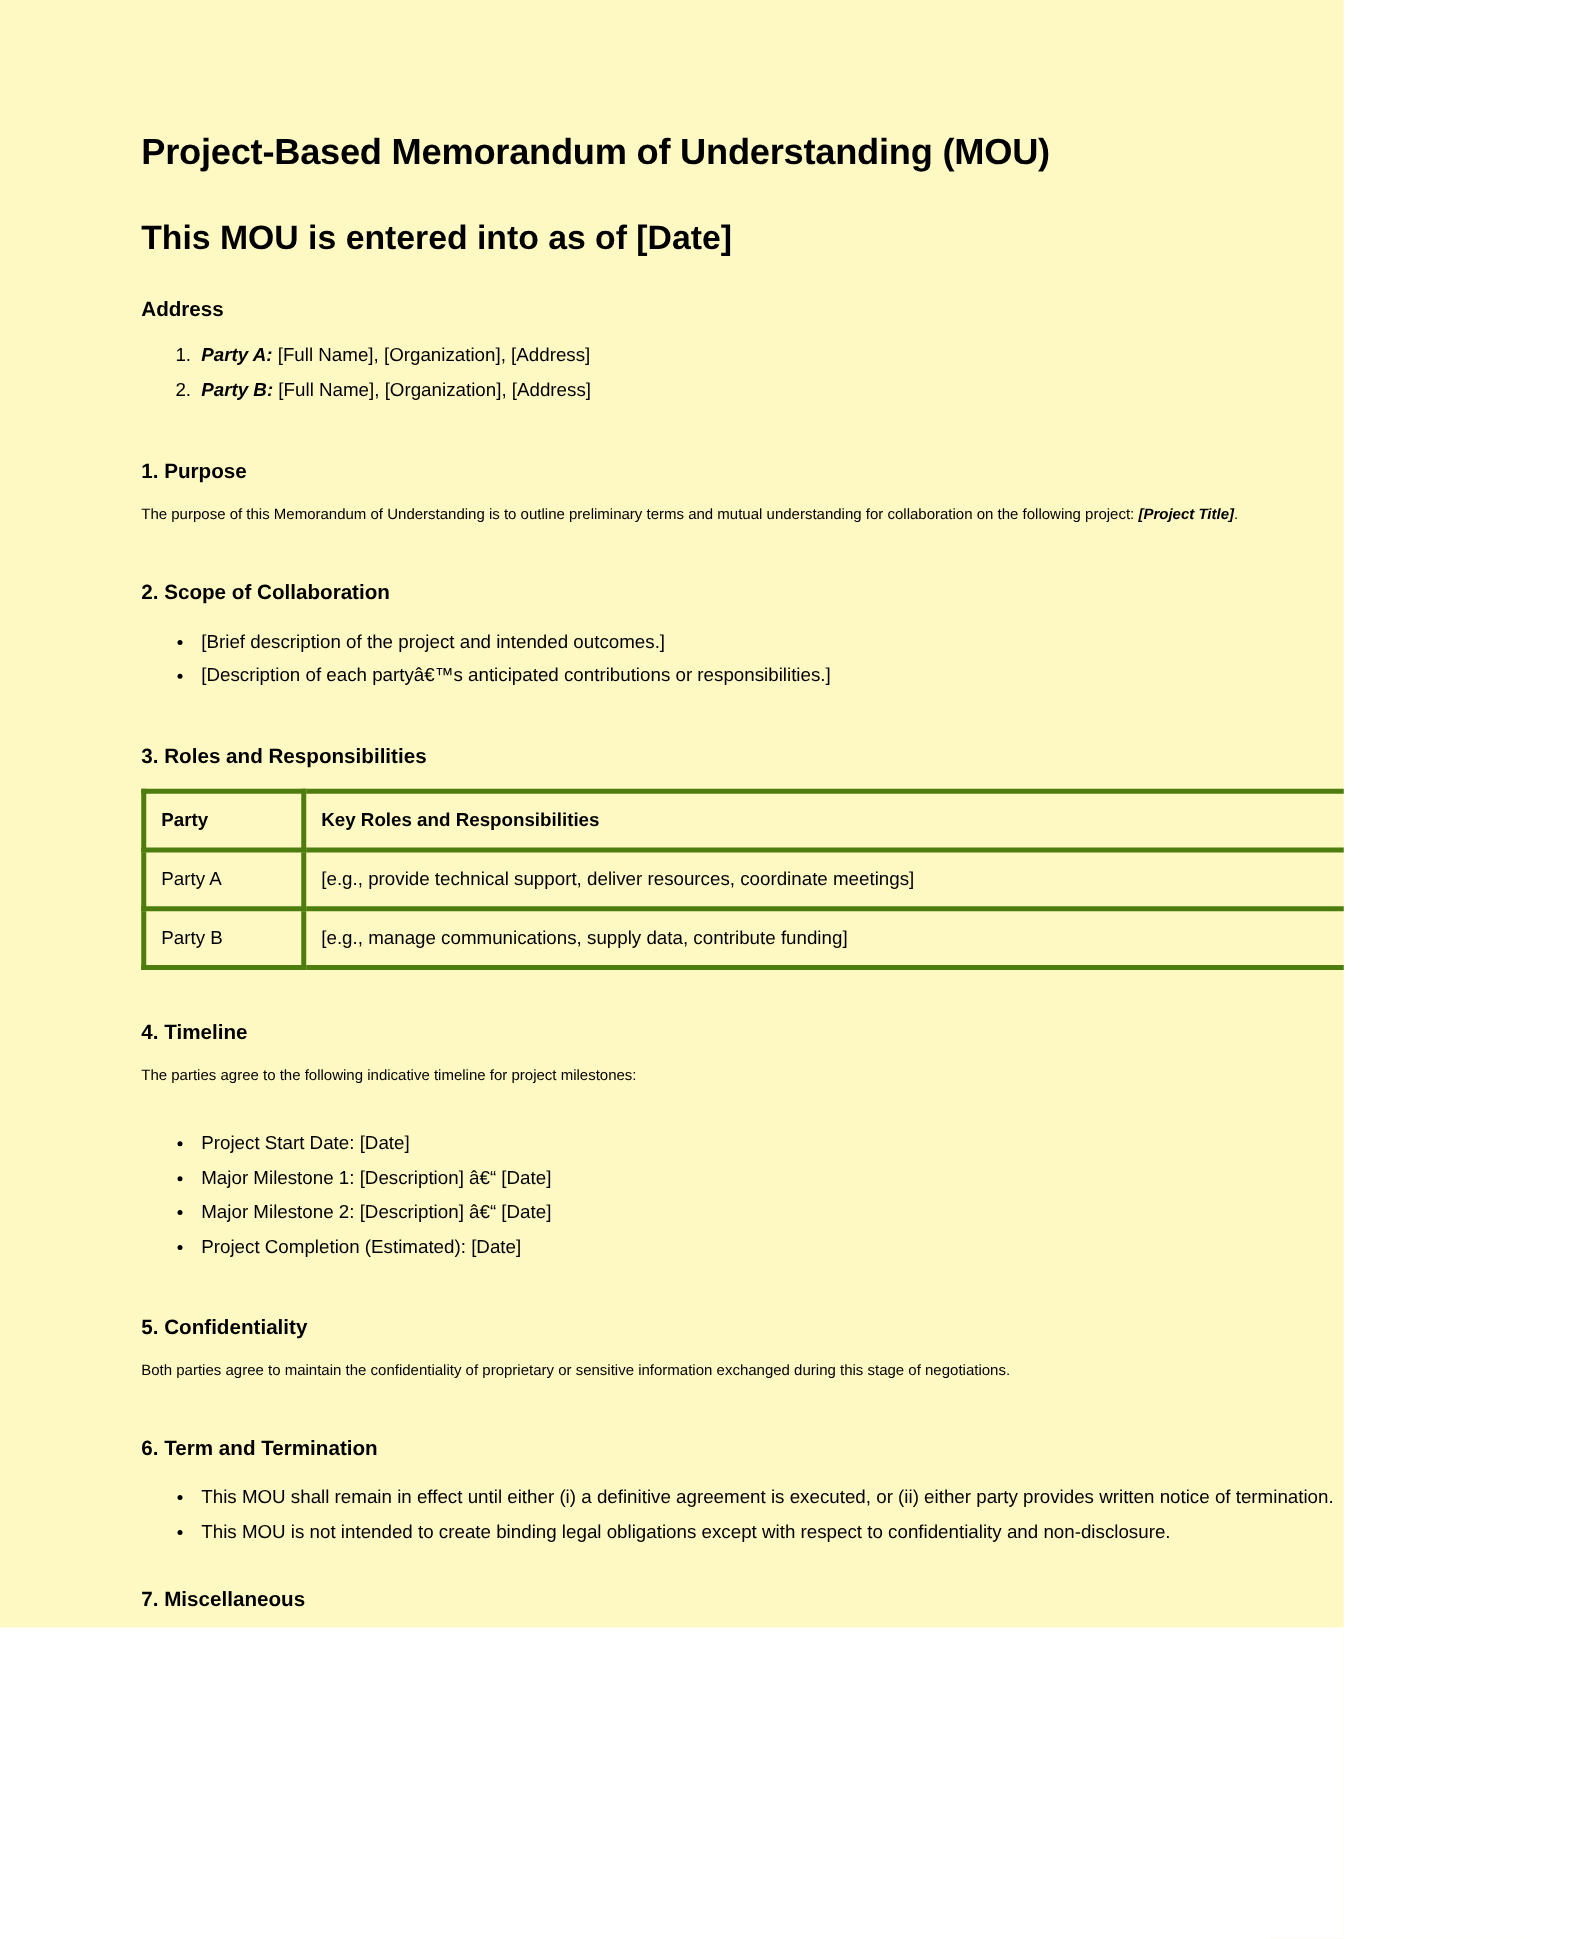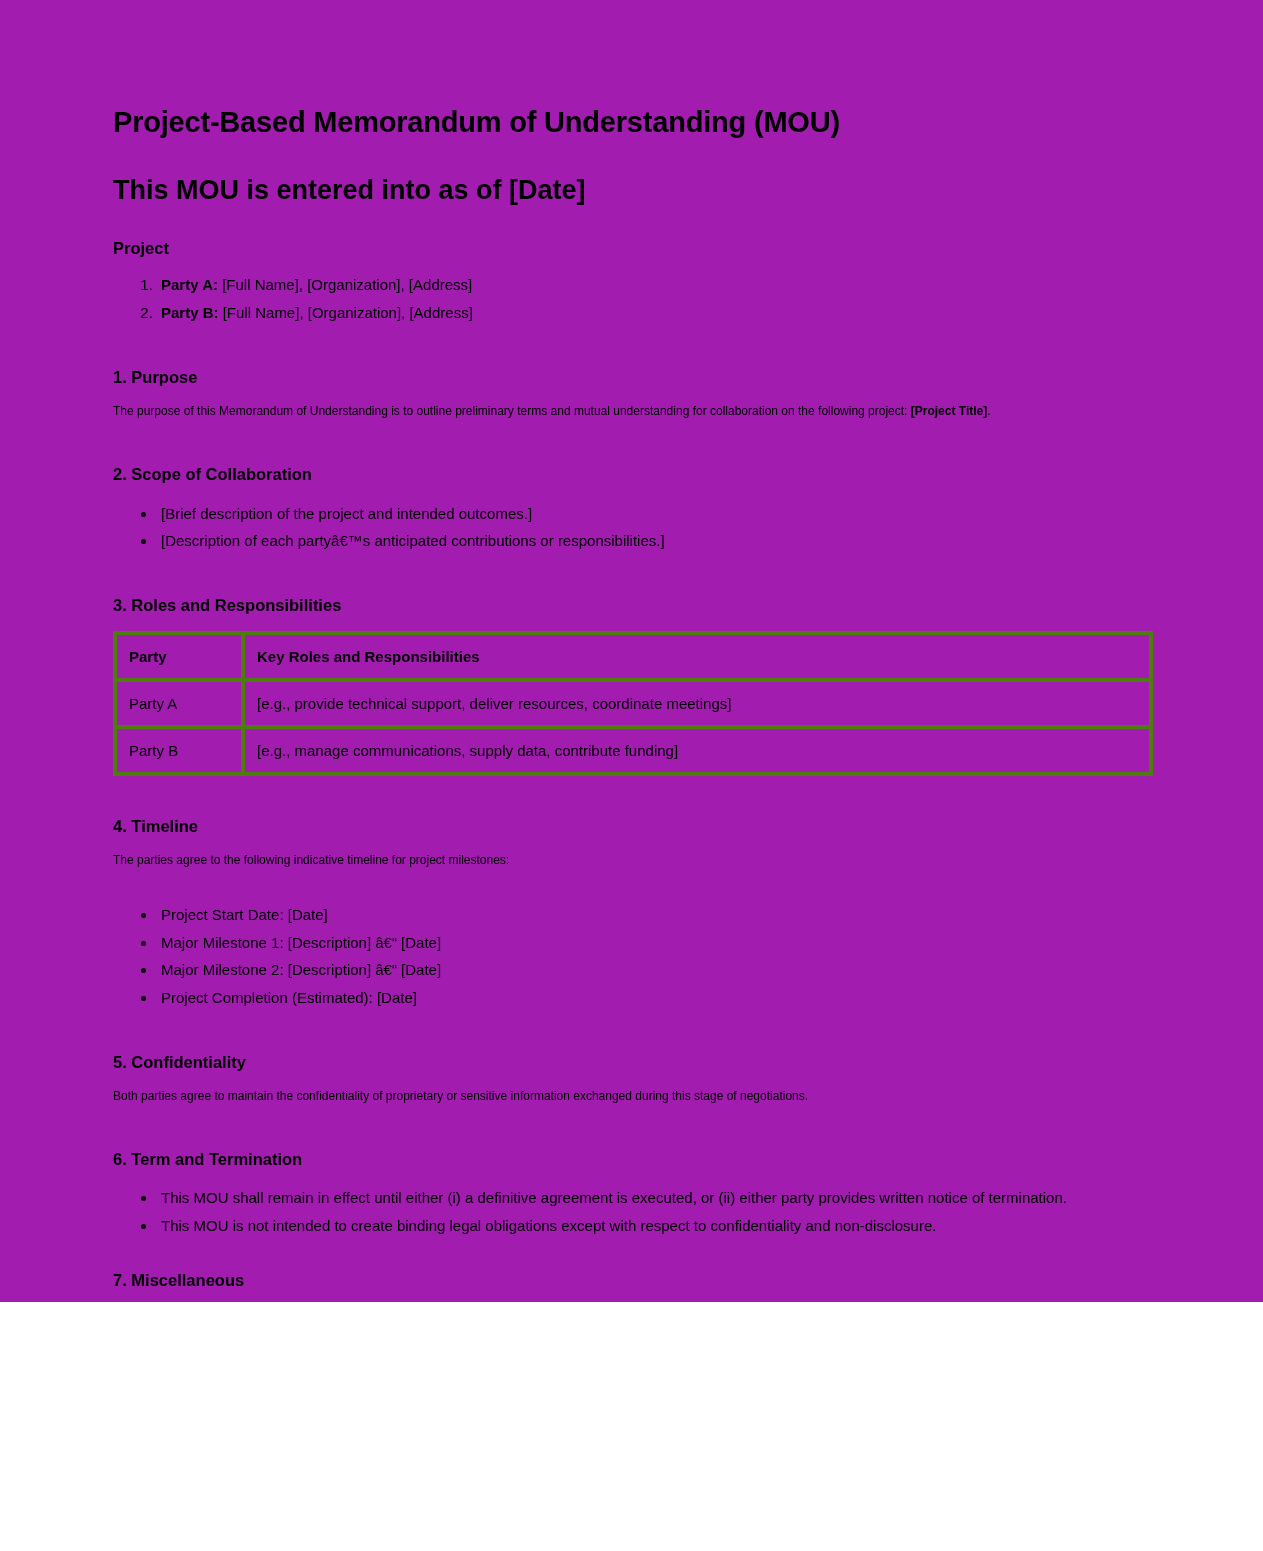--- a/index.html
+++ b/index.html
@@ -9,24 +9,24 @@
   }
   body {
     width: 1263px;
     min-height: 1551px;
     font-family: "Liberation Sans", sans-serif;
     color: #000000;
     -webkit-font-smoothing: antialiased;
   }
   .page {
     position: relative;
-    width: 1263px;
+    width: 1075px;
     height: 1551px;
     overflow: hidden;
-    background: #a21caf;
+    background: #fef9c3;
   }
   .doc {
     position: absolute;
     left: 113px;
     top: 0;
     width: 1040px;
     padding-top: 104px;
   }
   h1.doc-title {
     font-size: 29px;
@@ -71,21 +71,21 @@
     list-style: disc;
   }
   ul.bullets li {
     font-size: 15px;
     line-height: 1.85;
     padding-left: 4px;
   }
   .spacer-lg { height: 40px; }
   .spacer-md { height: 30px; }
   .spacer-sm { height: 18px; }
-  b, strong { font-weight: bold; }
+  b, strong { font-weight: bold; font-style: italic; }
   table.roles-table {
     border-collapse: collapse;
     width: 1040px;
     table-layout: fixed;
     font-size: 15px;
   }
   table.roles-table th,
   table.roles-table td {
     border: 4px solid #4d7c0f;
     text-align: left;
@@ -121,21 +121,21 @@
 </head>
 <body>
 
 <div class="page">
   <div class="doc">
 
     <h1 class="doc-title">Project-Based Memorandum of Understanding (MOU)</h1>
 
     <h2 class="doc-subtitle">This MOU is entered into as of [Date]</h2>
 
-    <h3 class="section-head parties-head">Project</h3>
+    <h3 class="section-head parties-head">Address</h3>
 
     <ol class="parties-list">
       <li>
         <b>Party A:</b><span> [Full Name], [Organization], [Address]</span>
       </li>
       <li>
         <b>Party B:</b><span> [Full Name], [Organization], [Address]</span>
       </li>
     </ol>
 

